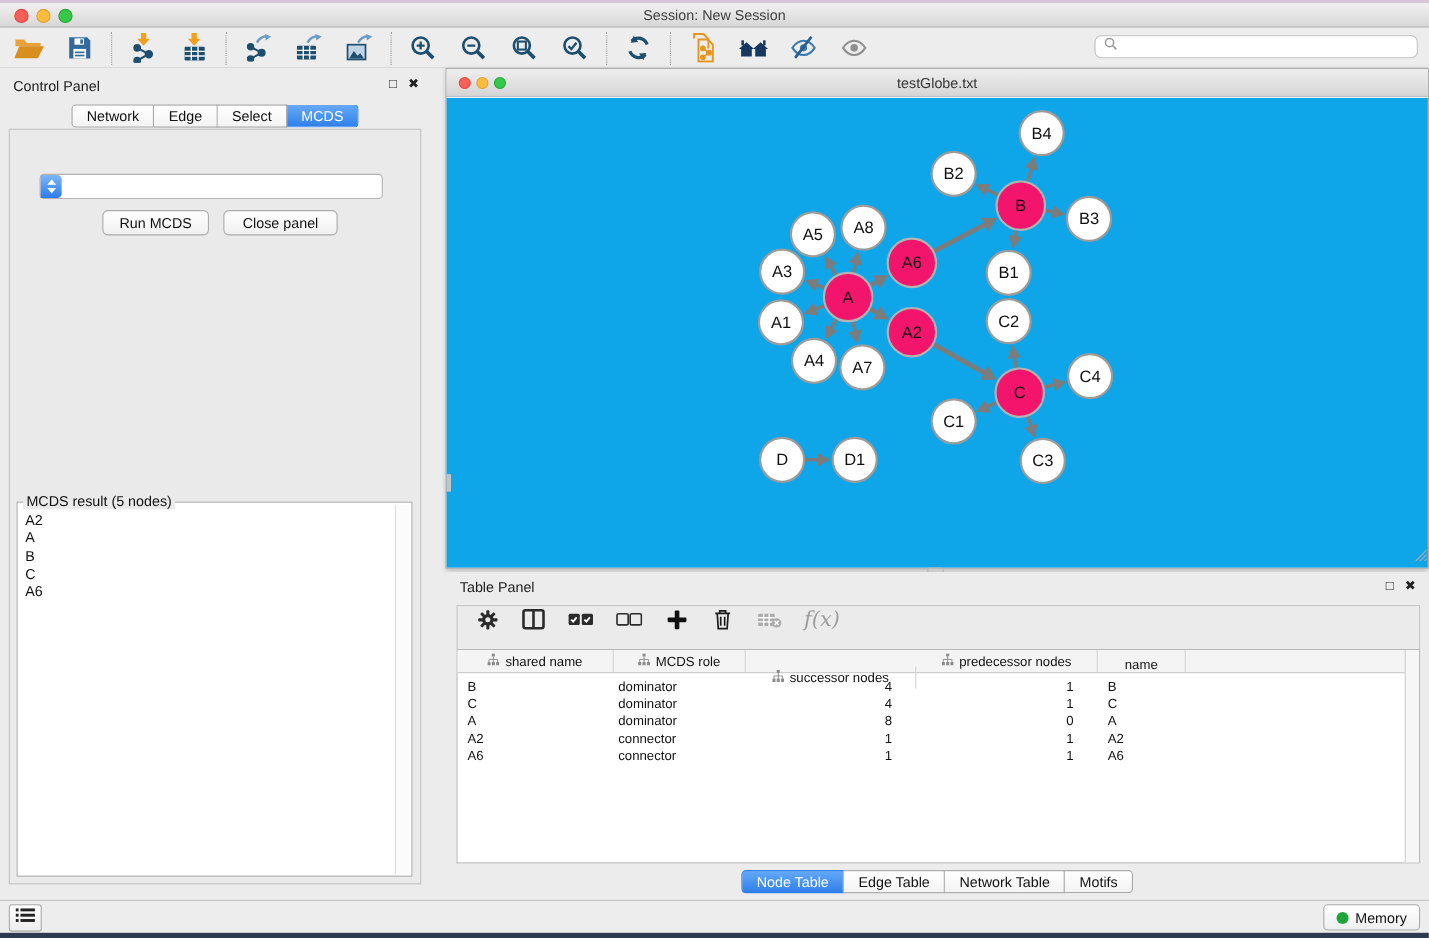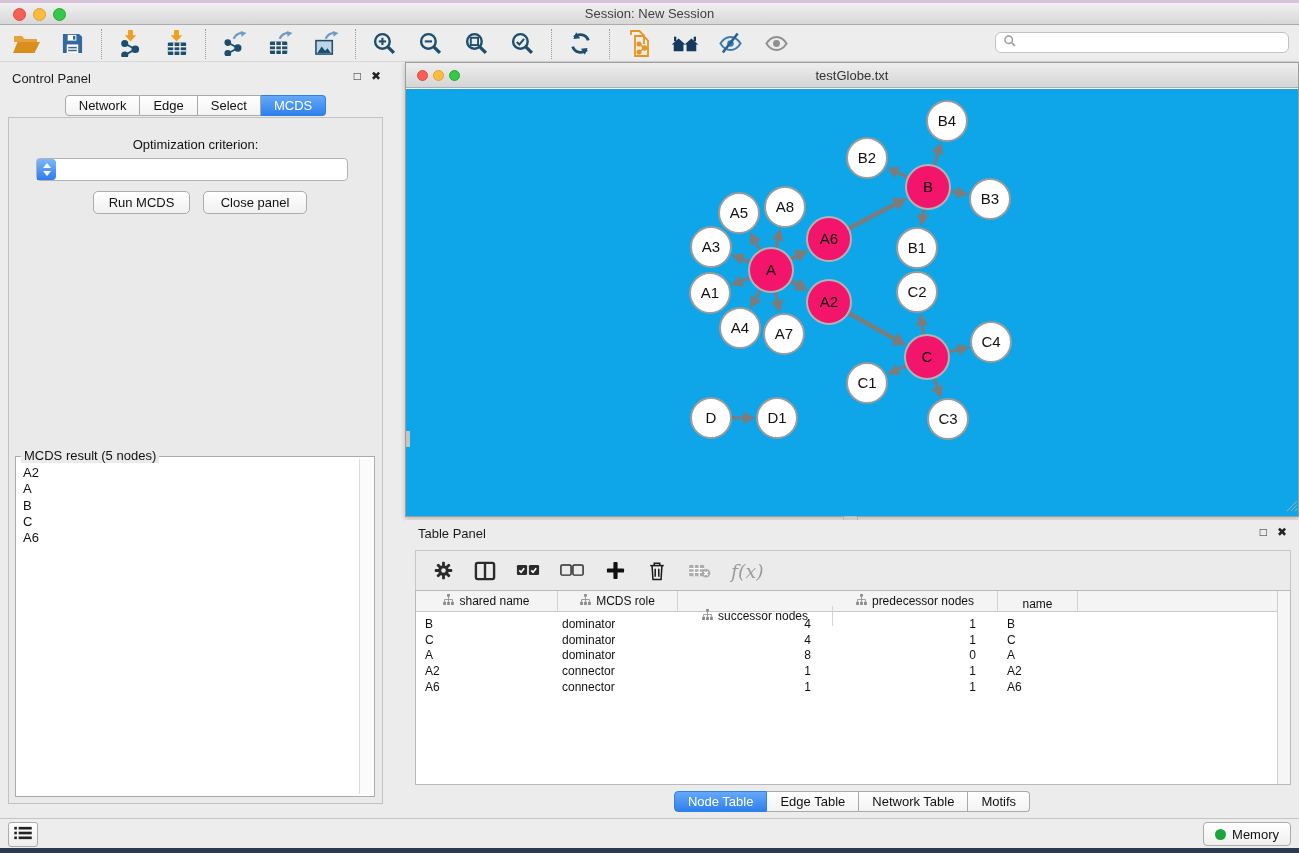--- a/index.html
+++ b/index.html
@@ -62,21 +62,21 @@
   .nw-title{text-align:center;line-height:25px;font-size:13px;color:#333}
   .nw-lights{position:absolute;left:11px;top:7px;display:flex;gap:5px}
   .nw-lights .light{width:11px;height:11px}
   .nw-canvas{position:absolute;top:26px;left:0;right:0;bottom:0;background:#0ea5e9;overflow:hidden}
   .left-notch{position:absolute;left:0;top:368px;width:4px;height:16px;background:#C4C4C4}
   .resize-grip{position:absolute;right:1px;bottom:1px}
   .h-splitter{position:absolute;left:843px;top:516px;width:15px;height:6px;background:#CDCDCD;border:1px solid #B6B6B6;border-radius:2px}
 
   
   .table-panel{position:absolute;left:405px;top:520px;width:894px;height:296px;background:#ECECEC}
-  .tp-toolbar{position:absolute;left:10px;right:8px;top:30px;height:41px;background:#EBEBEB;border:1px solid #C6C6C6;display:flex;align-items:center;gap:20px;padding-left:16px}
+  .tp-toolbar{position:absolute;left:10px;right:8px;top:30px;height:41px;background:#EBEBEB;border:1px solid #C6C6C6;display:flex;gap:20px;padding-left:16px}
   .tp-icon{display:flex;align-items:center;justify-content:center;min-width:22px;height:24px}
   .fx-label{font-family:"DejaVu Serif",serif;font-style:italic;color:#9C9C9C;font-size:19px}
   .tp-table{position:absolute;left:10px;right:8px;top:70px;bottom:31px;background:#fff;border:1px solid #B9B9B9}
   .tbl-header{display:flex;height:21px;background:#F4F4F4;border-bottom:1px solid #CACACA;font-size:12px;align-items:center}
   .tbl-col{display:flex;align-items:center;justify-content:center;gap:5px;border-right:1px solid #D3D3D3;height:100%;overflow:hidden}
   .tbl-col.filler{flex:1;border-right:none}
   .tbl-body{position:absolute;top:22px;left:0;right:14px;bottom:0;overflow:hidden;padding-top:3px}
   .tbl-row{display:flex;height:15.8px;font-size:12px;align-items:center}
   .cell{overflow:hidden;white-space:nowrap}
   .cell.al{padding-left:9px;text-align:left}
@@ -291,21 +291,20 @@
     <span>□</span>
     <span>✖</span>
   </div>
   <div class="cp-tabs">
       <div class="tab">Network</div>
       <div class="tab">Edge</div>
       <div class="tab">Select</div>
       <div class="tab active">MCDS</div>
     </div>
   <div class="cp-body">
-    <div class="opt-label">Optimization criterion:</div>
     <div class="dropdown">
       <span class="dd-stepper">
           <span class="tri up"></span>
           <span class="tri down"></span>
         </span>
     </div>
     <div class="btn run">Run MCDS</div>
     <div class="btn close">Close panel</div>
     <div class="result-fieldset">
       <div class="result-legend">MCDS result (5 nodes)</div>

